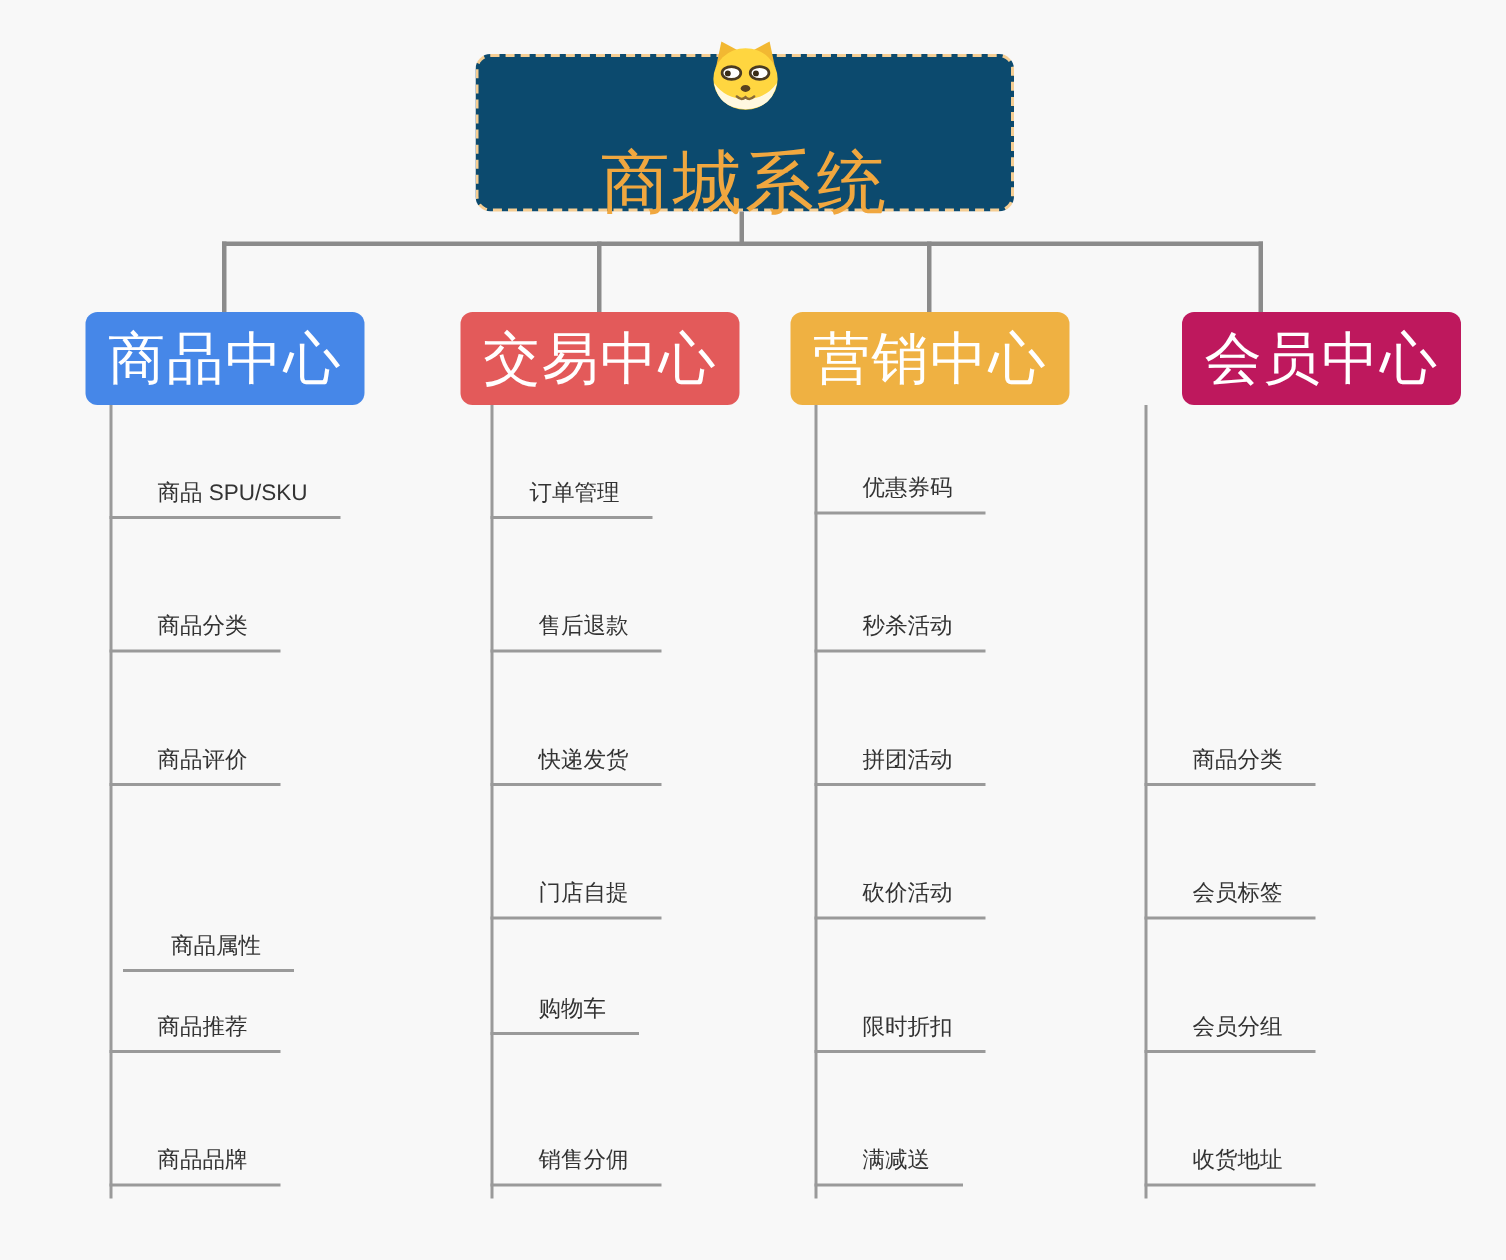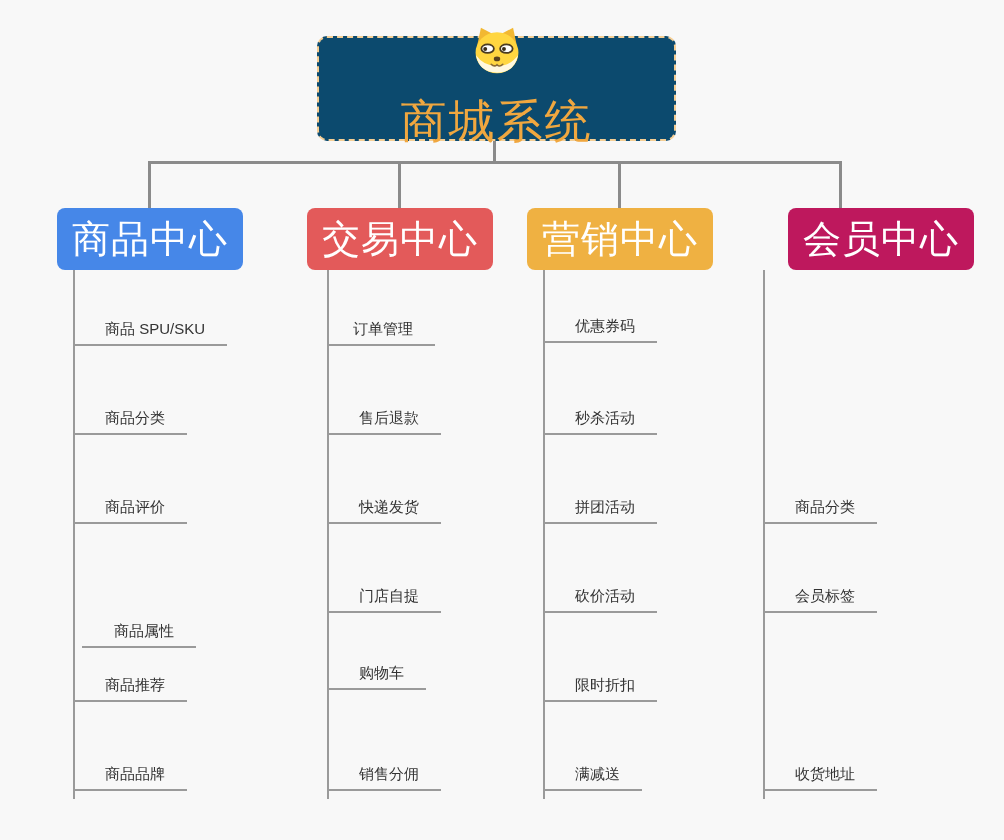--- a/index.html
+++ b/index.html
@@ -132,15 +132,16 @@
 
   <div class="leaf" style="left:543px;top:318px;">优惠券码</div>
   <div class="leaf" style="left:543px;top:410px;">秒杀活动</div>
   <div class="leaf" style="left:543px;top:499px;">拼团活动</div>
   <div class="leaf" style="left:543px;top:588px;">砍价活动</div>
   <div class="leaf" style="left:543px;top:677px;">限时折扣</div>
   <div class="leaf" style="left:543px;top:766px;">满减送</div>
 
   <div class="leaf" style="left:763px;top:499px;">商品分类</div>
   <div class="leaf" style="left:763px;top:588px;">会员标签</div>
+  <div class="leaf" style="left:763px;top:677px;">会员分组</div>
   <div class="leaf" style="left:763px;top:766px;">收货地址</div>
 
 </div>
 
 </body></html>

